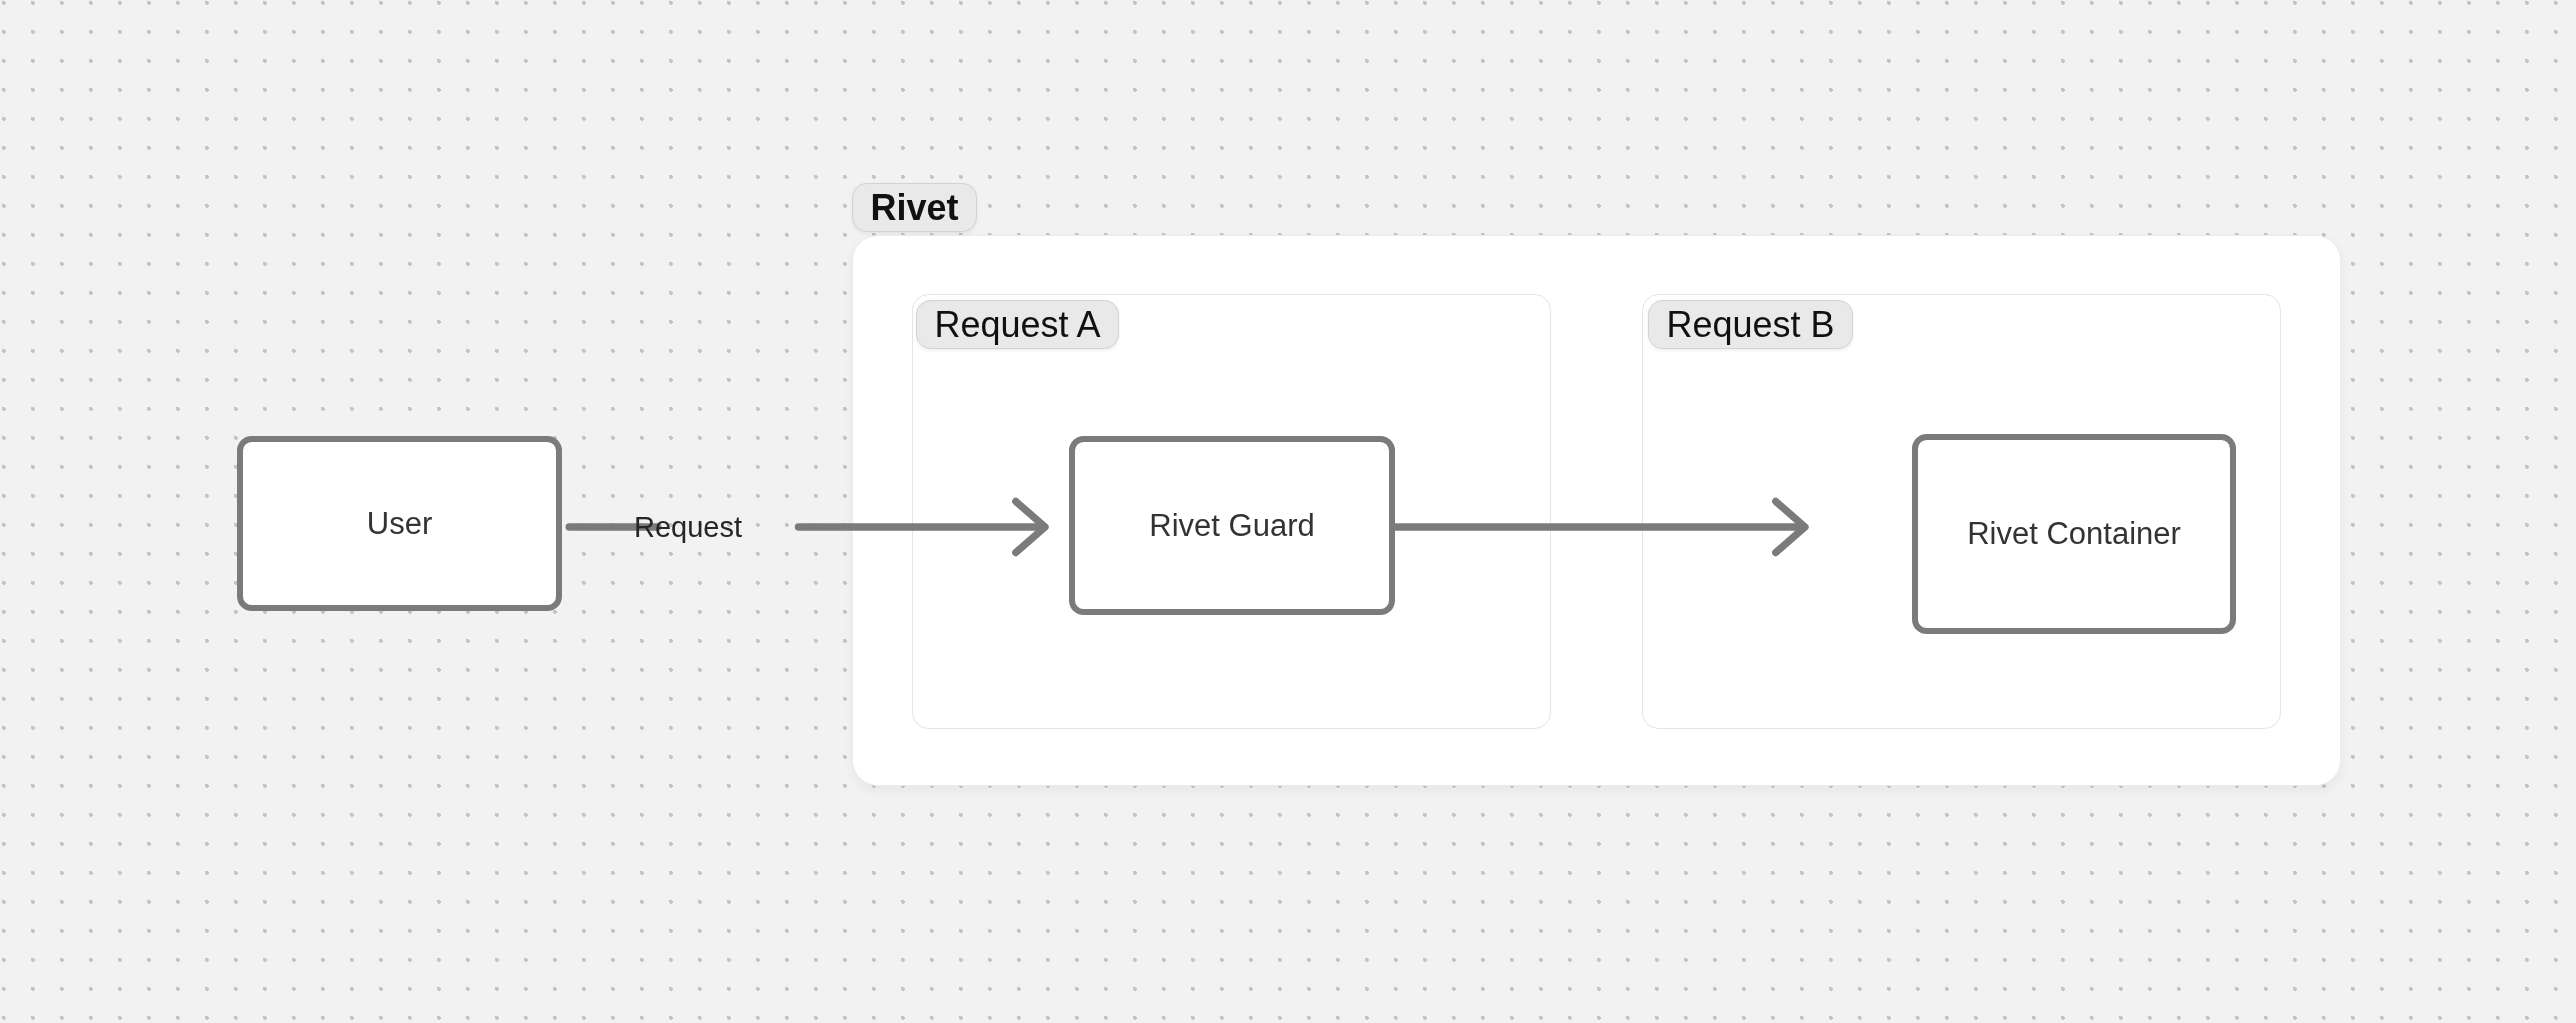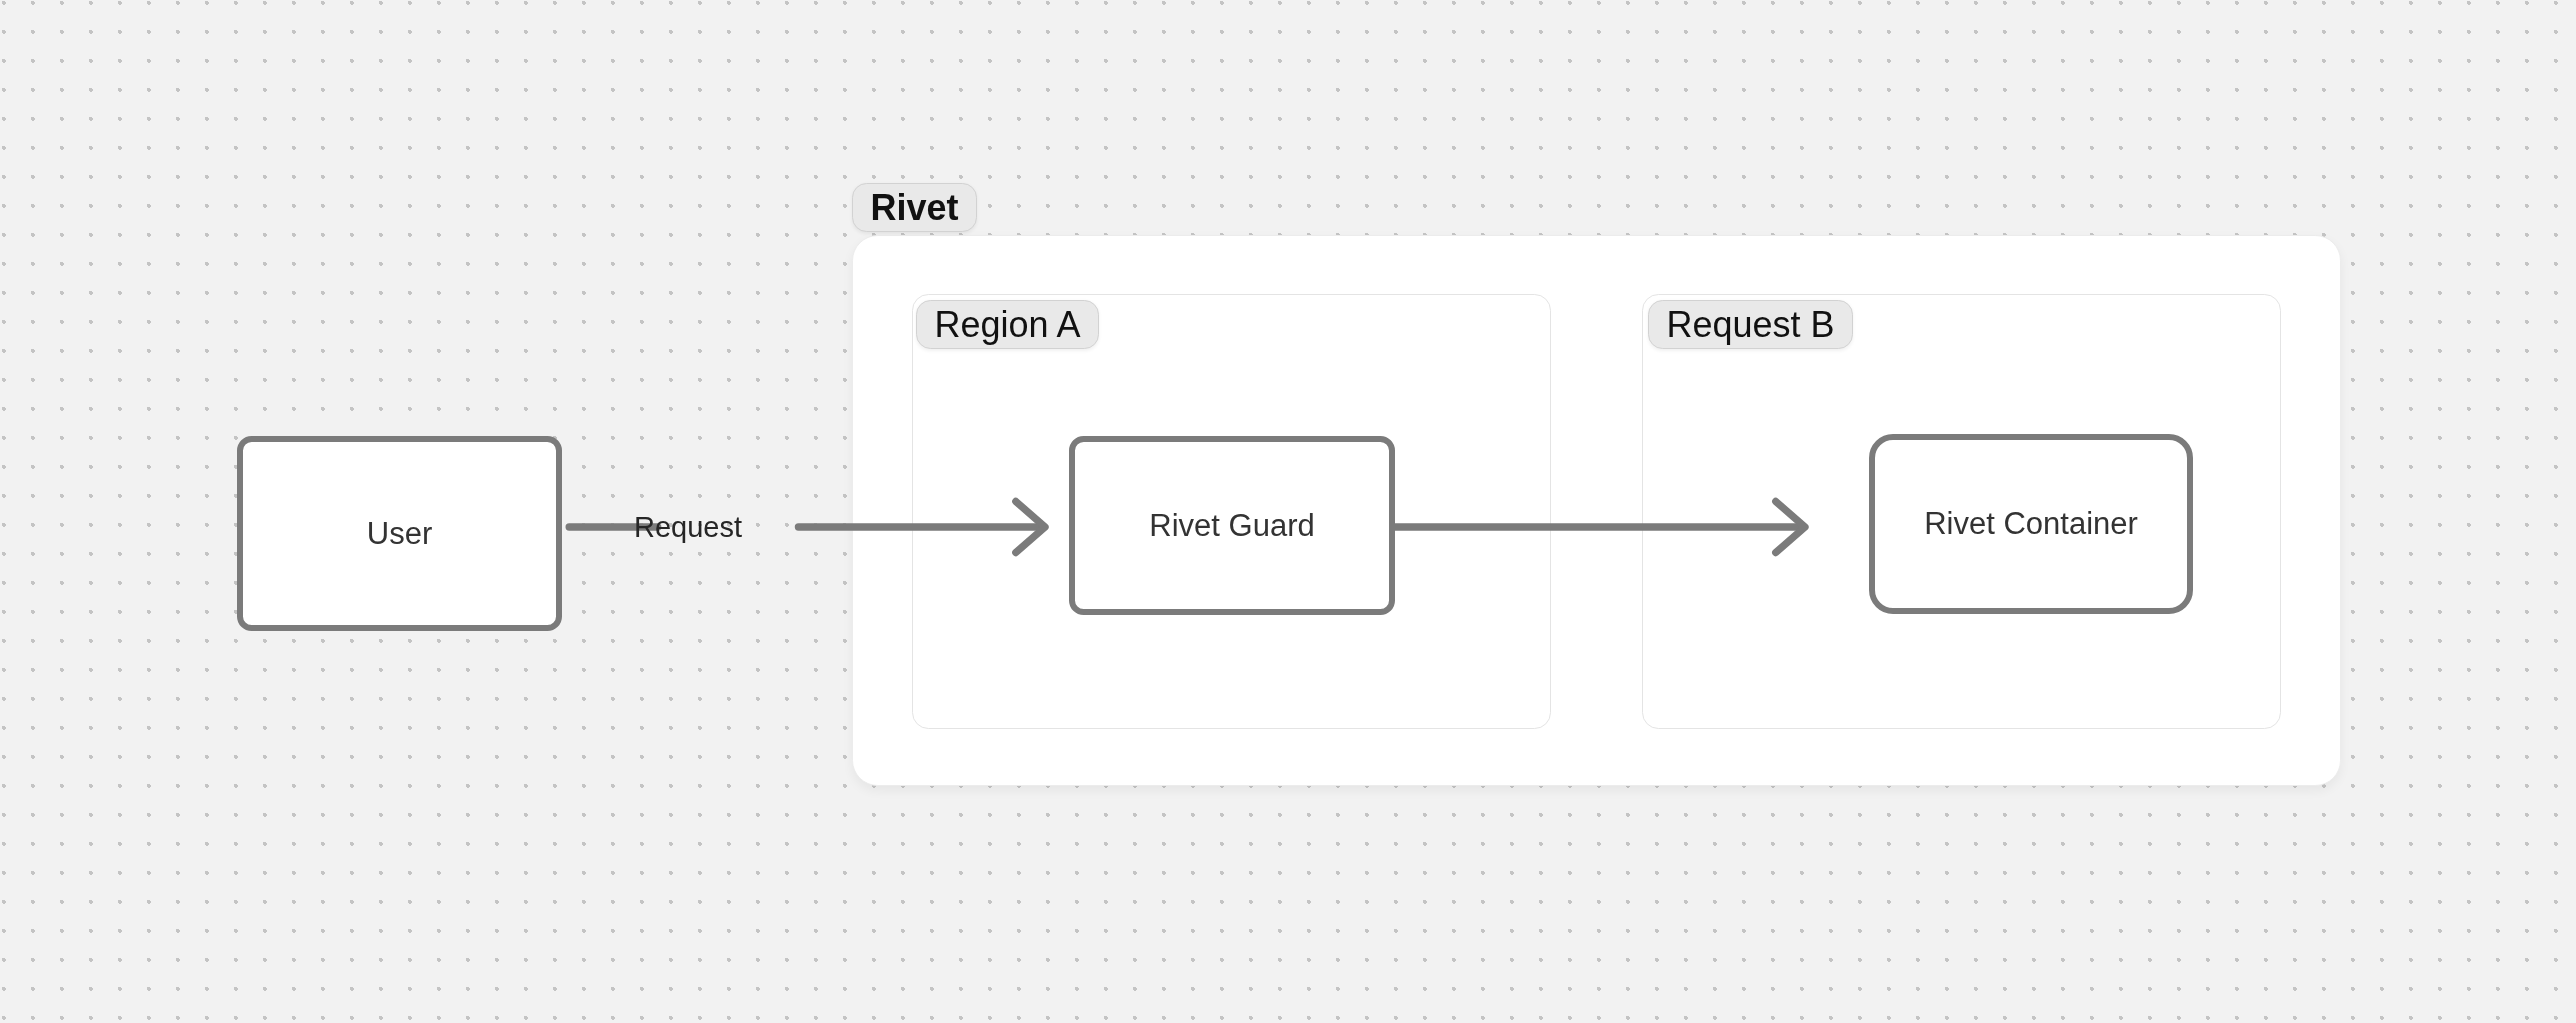--- a/index.html
+++ b/index.html
@@ -65,23 +65,23 @@
     color: #333333;
     white-space: nowrap;
     z-index: 6;
   }
   #pill-rivet     { left: 852px;  top: 183px; font-weight: bold; }
   #group-rivet    { left: 852px;  top: 235px; width: 1489px; height: 551px; z-index: 1; }
   #region-a       { left: 912px;  top: 294px; width: 639px;  height: 435px; z-index: 2; }
   #region-b       { left: 1642px; top: 294px; width: 639px;  height: 435px; z-index: 2; }
   #pill-region-a  { left: 916px; top: 300px; }
   #pill-region-b  { left: 1648px; top: 300px; }
-  #node-user            { left: 237px;  top: 436px; width: 325px; height: 195px; }
+  #node-user            { left: 237px;  top: 436px; width: 325px; height: 175px; }
   #node-rivet-guard     { left: 1053px; top: 436px; width: 326px; height: 179px; margin-left: 16px; }
-  #node-rivet-container { left: 1869px; top: 434px; width: 324px; height: 180px; border-radius: 24px; }
+  #node-rivet-container { left: 1912px; top: 434px; width: 324px; height: 200px; }
   #edges-layer {
     position: absolute;
     left: 0; top: 0;
     width: 2576px;
     height: 1023px;
     z-index: 5;
     pointer-events: none;
   }
   .edge-label {
     position: absolute;
@@ -101,21 +101,21 @@
 <div class="canvas">
 
   <div class="pill" id="pill-rivet">
     <span>Rivet</span>
   </div>
   <div class="group-box" id="group-rivet"></div>
 
   <div class="region-box" id="region-a"></div>
   <div class="region-box" id="region-b"></div>
   <div class="pill" id="pill-region-a">
-    <span>Region A</span>
+    <span>Request A</span>
   </div>
   <div class="pill" id="pill-region-b">
     <span>Request B</span>
   </div>
 
   <svg id="edges-layer" viewBox="0 0 2820 1120" xmlns="http://www.w3.org/2000/svg">
     <g stroke="#7b7b7b" stroke-width="8" fill="none" stroke-linecap="round" stroke-linejoin="round">
 
       <line x1="623" y1="577" x2="720" y2="577"></line>
       <line x1="874" y1="577" x2="1140" y2="577"></line>

